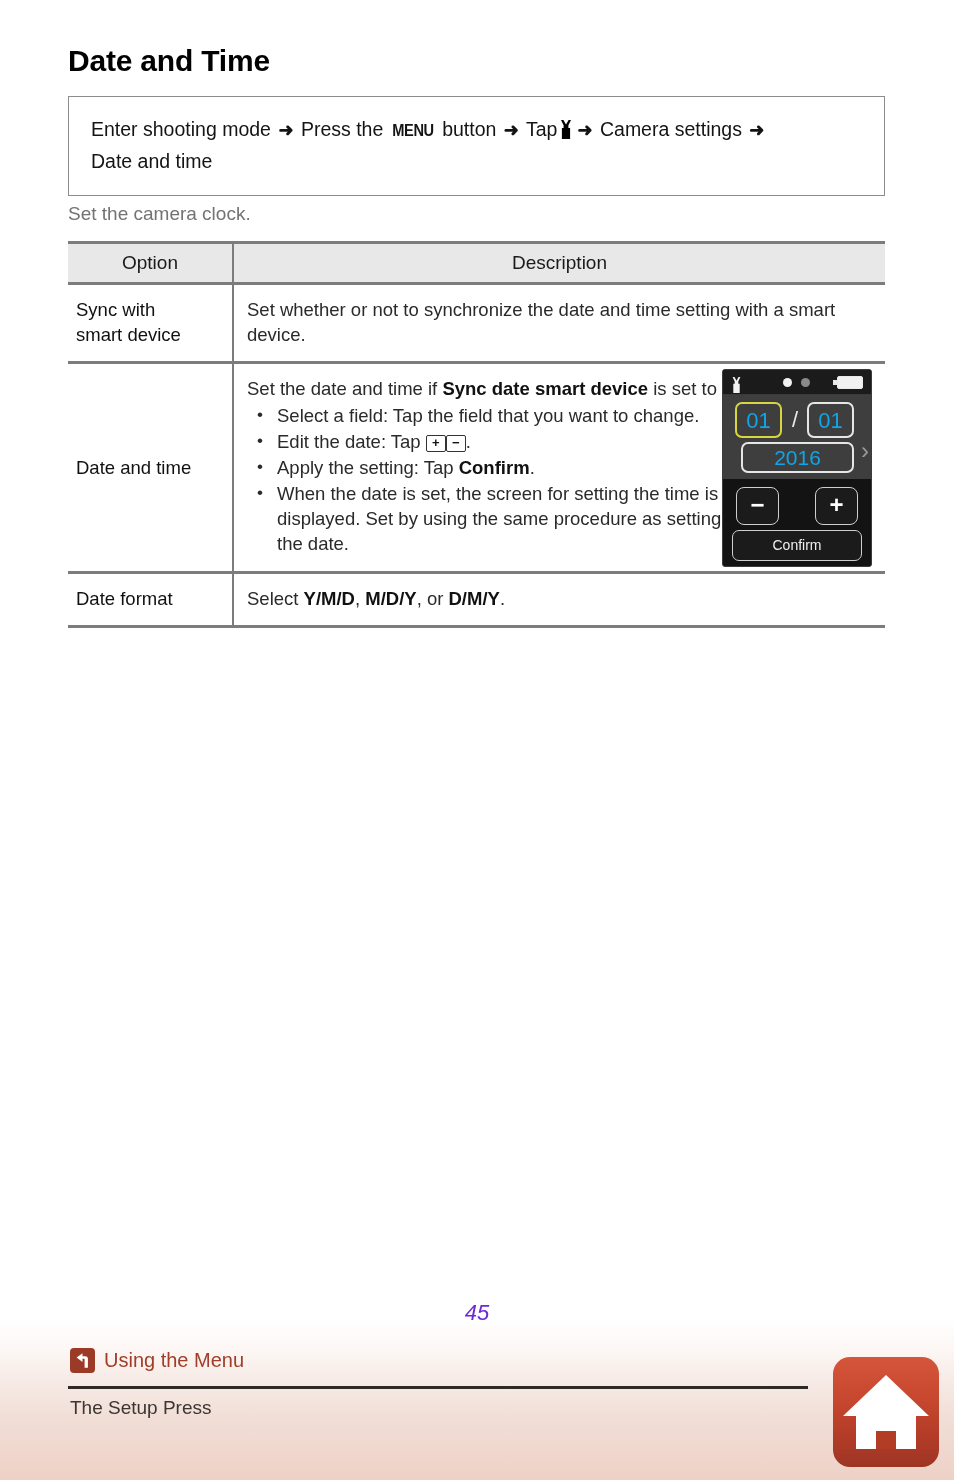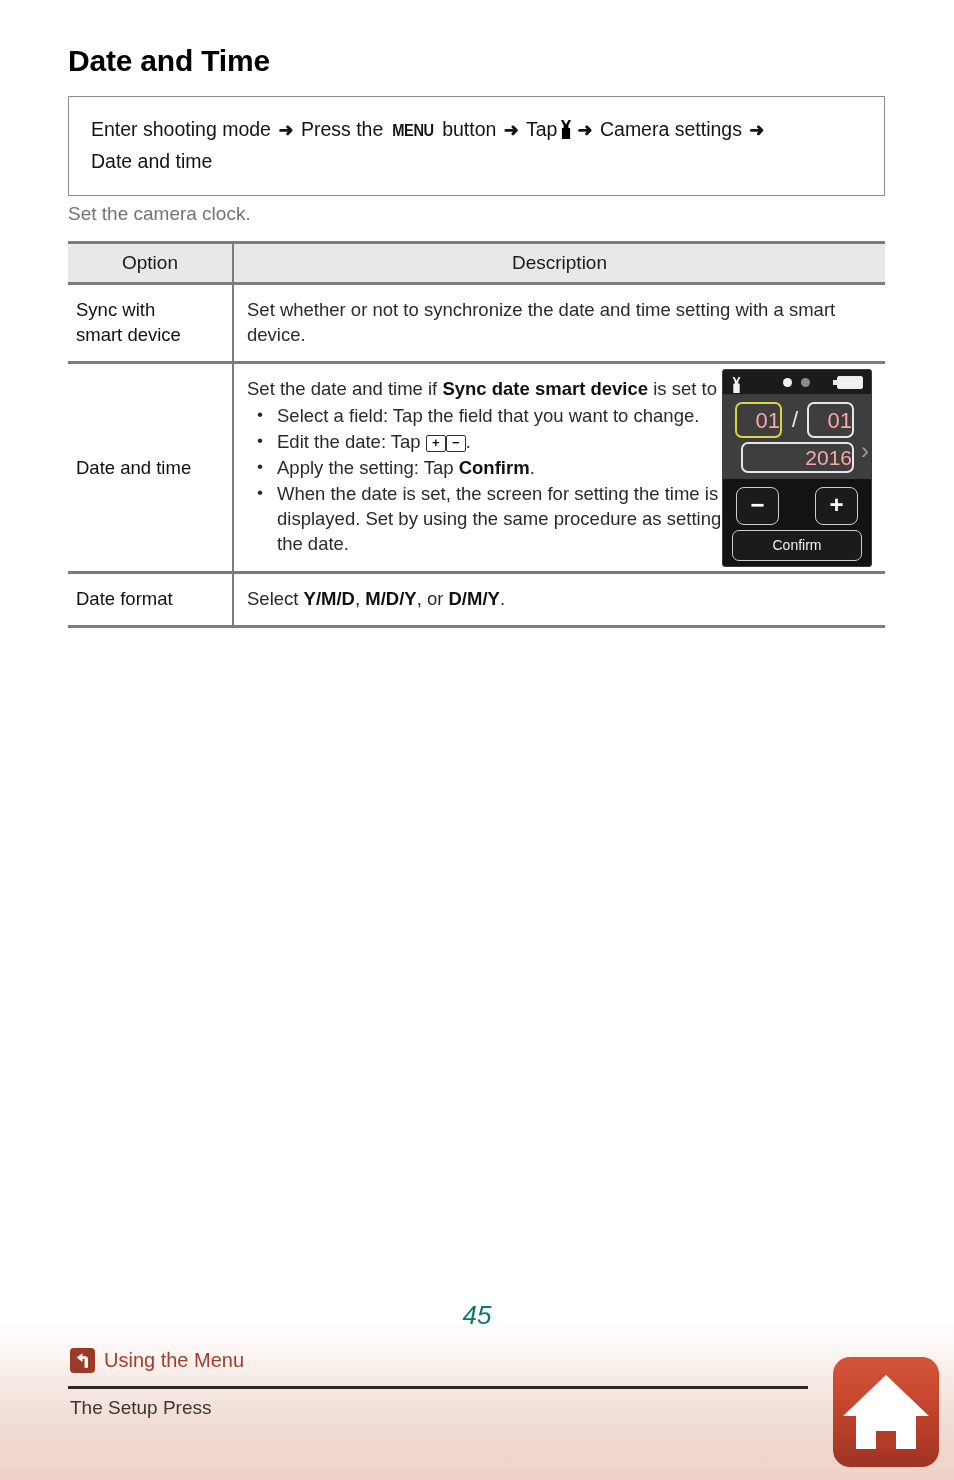--- a/index.html
+++ b/index.html
@@ -233,23 +233,23 @@
     position: absolute;
     left: 0; right: 0;
     top: 25px;
     height: 84px;
     background: #3e3e3e;
   }
   .fieldbox {
     position: absolute;
     border: 2px solid #e6e6e6;
     border-radius: 7px;
-    color: #fca5a5;
+    color: #0ea5e9;
     font-size: 22px;
-    text-align: right;
+    text-align: center;
     box-sizing: border-box;
     font-family: "Liberation Sans", sans-serif;
   }
   .fbox-day {
     left: 12px; top: 7px;
     width: 47px; height: 36px;
     line-height: 33px;
     border-color: #d8d63f;
   }
   .fbox-mon {
@@ -307,23 +307,23 @@
     line-height: 28px;
     box-sizing: border-box;
   }
 
   
   .page-num {
     position: absolute;
     left: 0; right: 0;
     top: 1300px;
     text-align: center;
-    font-size: 26px;
+    font-size: 22px;
     font-style: italic;
-    color: #0f766e;
+    color: #6d28d9;
   }
 
   
   .foot-link {
     position: absolute;
     left: 70px;
     top: 1348px;
     display: flex;
     align-items: center;
     gap: 9px;

